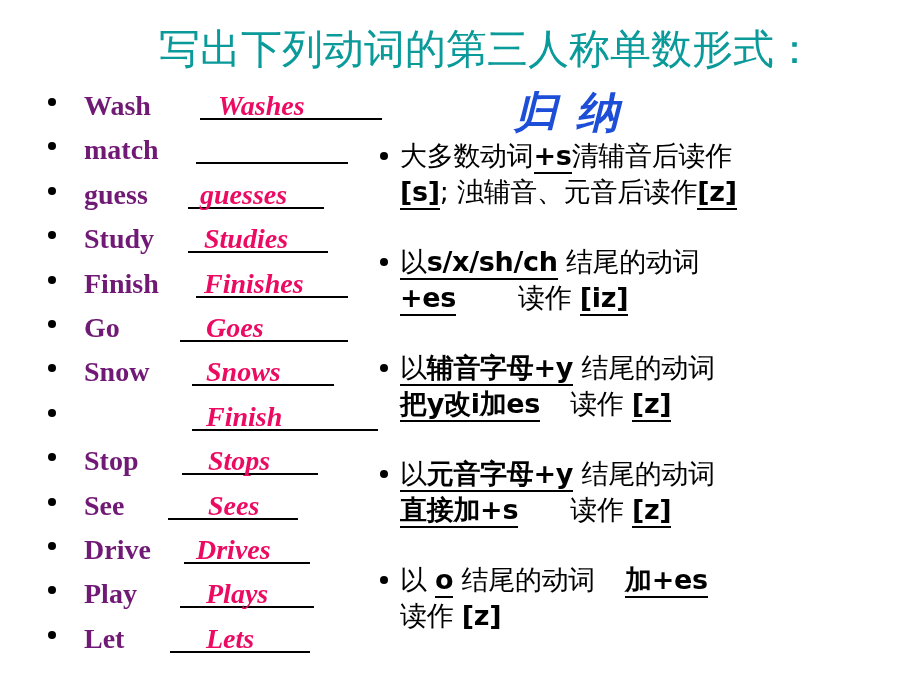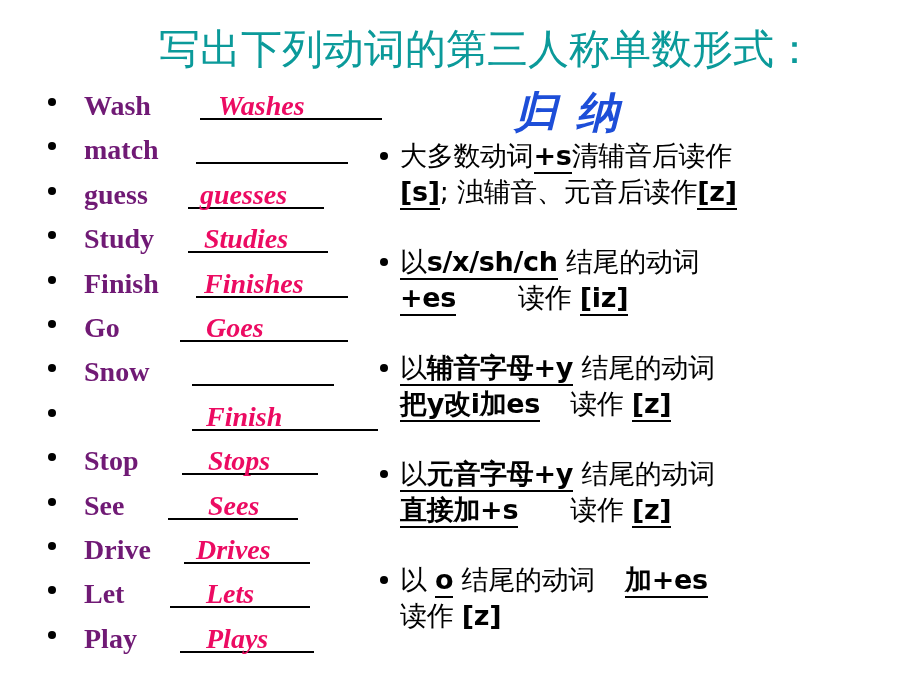--- a/index.html
+++ b/index.html
@@ -179,20 +179,21 @@
     <span class="verb-bullet"></span>
     <span class="verb-word">Go</span>
     <span class="verb-blank" style="left:152px;width:168px"></span>
     <span class="verb-answer" style="left:178px">Goes</span>
   </div>
 
   <div class="verb-row">
     <span class="verb-bullet"></span>
     <span class="verb-word">Snow</span>
     <span class="verb-blank" style="left:164px;width:142px"></span>
+    <span class="verb-answer" style="left:178px">Snows</span>
   </div>
 
   <div class="verb-row">
     <span class="verb-bullet"></span>
     <span class="verb-blank" style="left:164px;width:186px"></span>
     <span class="verb-answer" style="left:178px">Finish</span>
   </div>
 
   <div class="verb-row">
     <span class="verb-bullet"></span>
@@ -210,32 +211,32 @@
 
   <div class="verb-row">
     <span class="verb-bullet"></span>
     <span class="verb-word">Drive</span>
     <span class="verb-blank" style="left:156px;width:126px"></span>
     <span class="verb-answer" style="left:168px">Drives</span>
   </div>
 
   <div class="verb-row">
     <span class="verb-bullet"></span>
+    <span class="verb-word">Play</span>
+    <span class="verb-blank" style="left:152px;width:134px"></span>
+    <span class="verb-answer" style="left:178px">Plays</span>
+  </div>
+
+  <div class="verb-row">
+    <span class="verb-bullet"></span>
     <span class="verb-word">Let</span>
     <span class="verb-blank" style="left:142px;width:140px"></span>
     <span class="verb-answer" style="left:178px">Lets</span>
   </div>
 
-  <div class="verb-row">
-    <span class="verb-bullet"></span>
-    <span class="verb-word">Play</span>
-    <span class="verb-blank" style="left:152px;width:134px"></span>
-    <span class="verb-answer" style="left:178px">Plays</span>
-  </div>
-
 </div>
 
 <div id="right-column">
 
   <div id="guina-heading">归  纳</div>
 
   <div class="rule-item" style="top:46px">
     <span class="rule-bullet"></span>
     <div class="rule-text"><span>大多数动词</span><b class="u">+s</b><span>清辅音后读作</span><br><b class="u">[s]</b><span>; 浊辅音、元音后读作</span><b class="u">[z]</b></div>
   </div>

